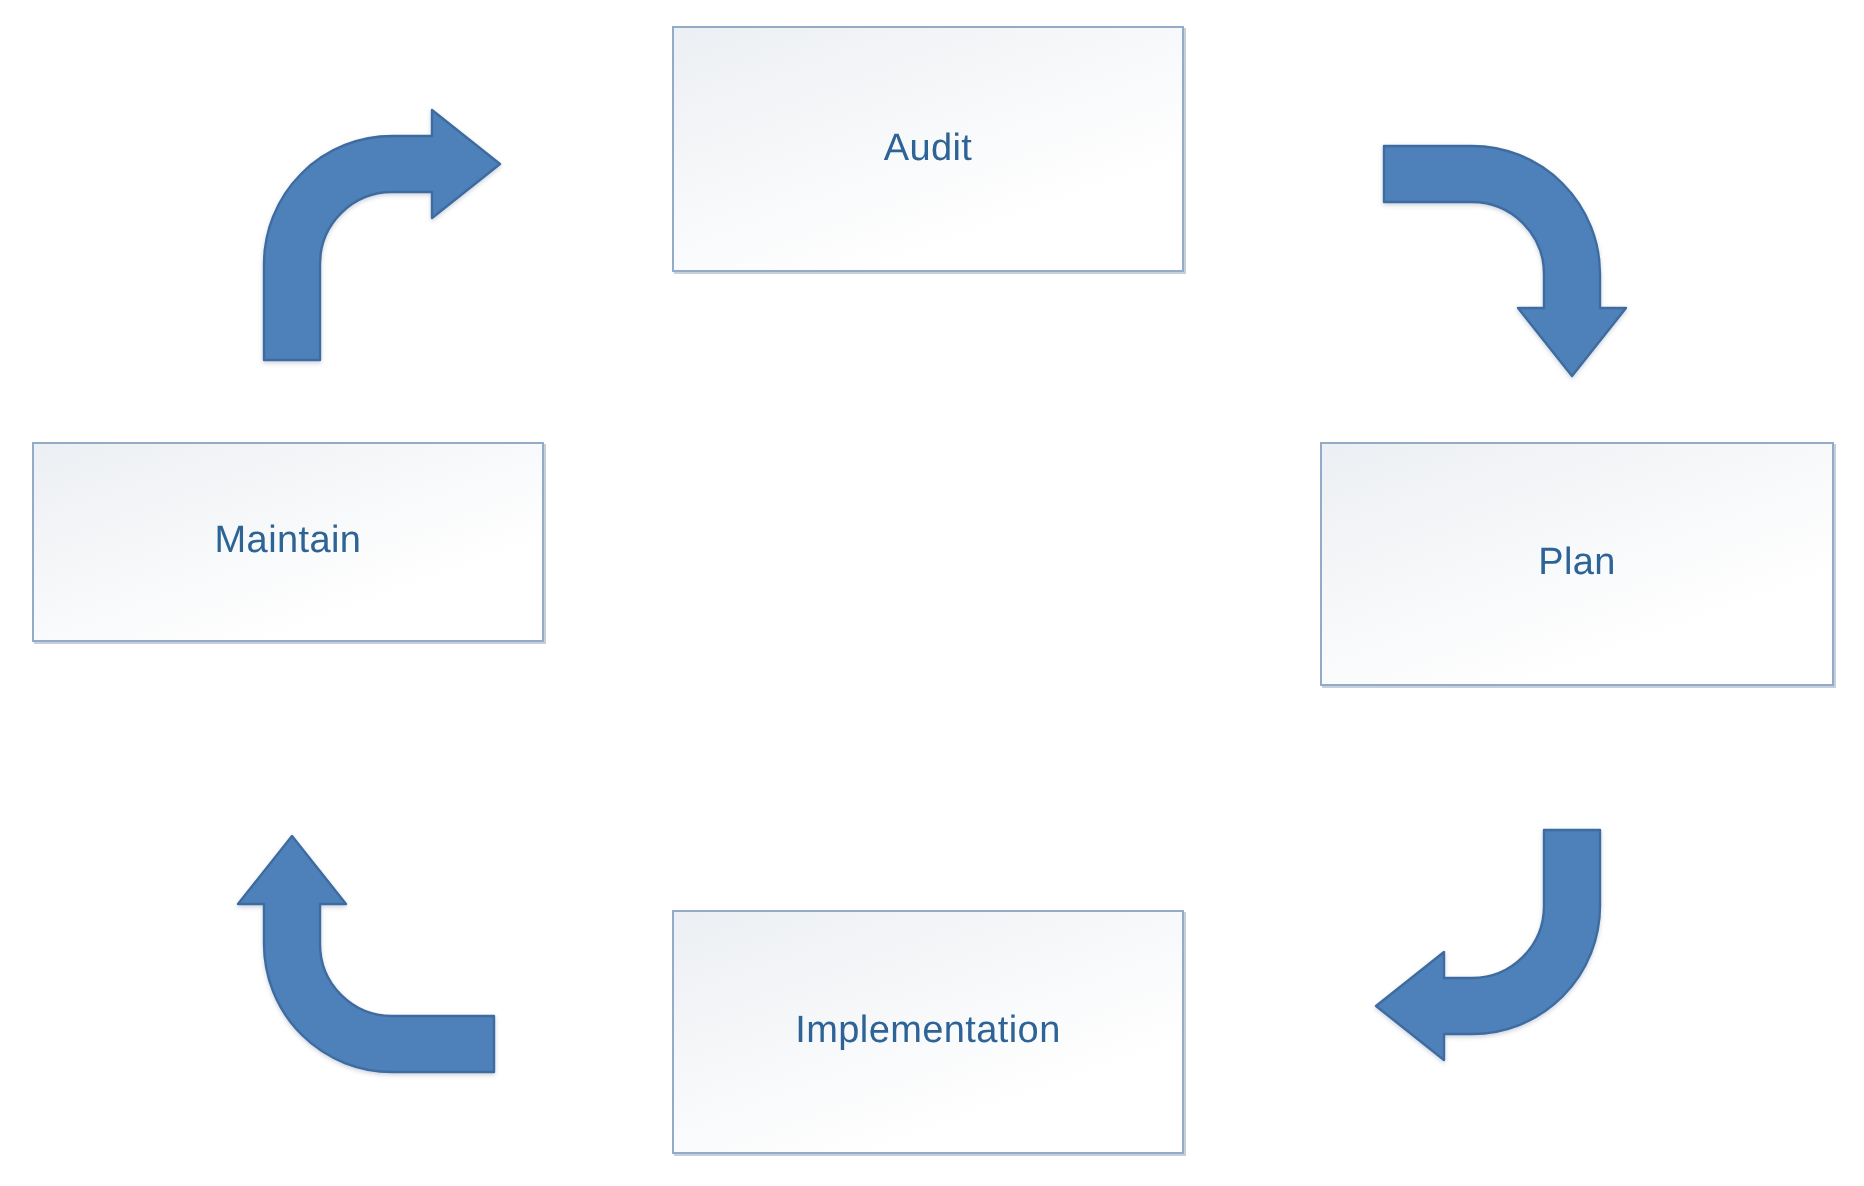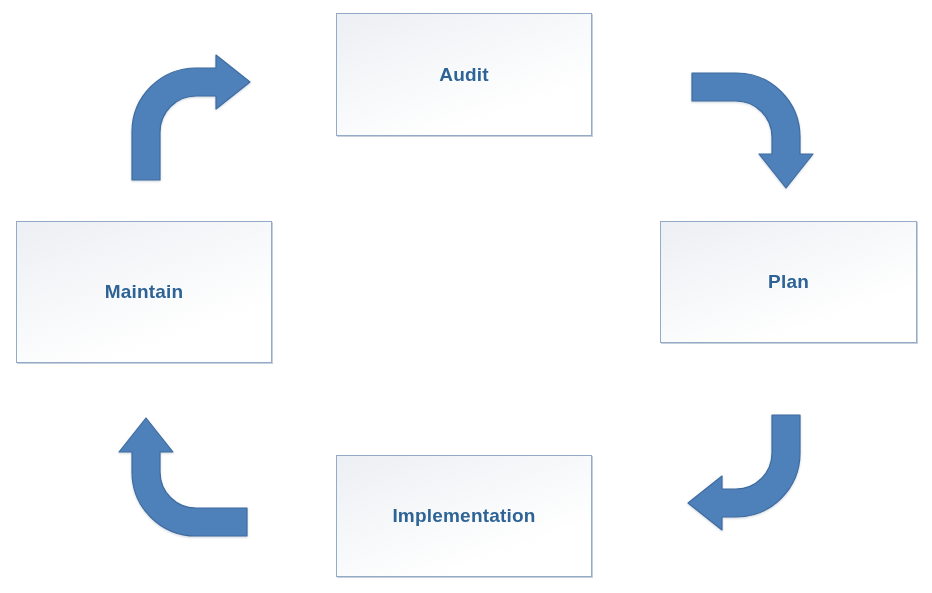--- a/index.html
+++ b/index.html
@@ -20,29 +20,29 @@
     box-sizing: border-box;
     border: 1px solid var(--box-border, #94ABC7);
     background: linear-gradient(160deg, var(--box-bg-start, #ECEFF3) 0%, var(--box-bg-end, #FFFFFF) 75%);
     box-shadow: 1px 1px 0 rgba(90, 120, 155, 0.35);
     display: flex;
     align-items: center;
     justify-content: center;
   }
   .node-label {
     color: var(--label-color, #2E6396);
-    font-weight: bold;
+    font-weight: normal;
     font-size: 19px;
     letter-spacing: 0.2px;
     text-align: center;
     user-select: none;
   }
   .node-audit          { left: 336px; top: 13px;  width: 256px; height: 123px; }
   .node-plan           { left: 660px; top: 221px; width: 257px; height: 122px; }
-  .node-maintain       { left: 16px;  top: 221px; width: 256px; height: 142px; }
+  .node-maintain       { left: 16px;  top: 221px; width: 256px; height: 100px; }
   .node-implementation { left: 336px; top: 455px; width: 256px; height: 122px; align-items: center; }
   .arrow-layer {
     position: absolute;
     left: 0; top: 0;
     width: 932px;
     height: 593px;
     pointer-events: none;
   }
   .arrow-layer path {
     fill: var(--arrow-fill, #4E81BA);

